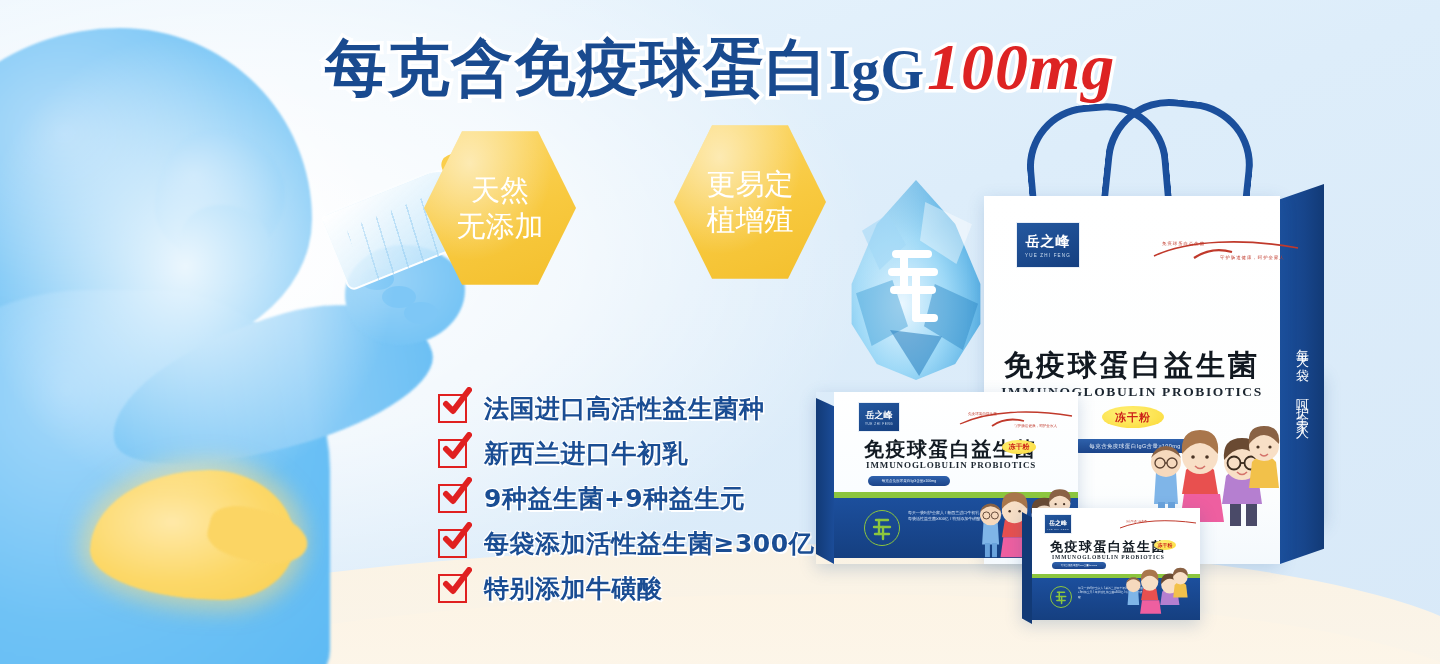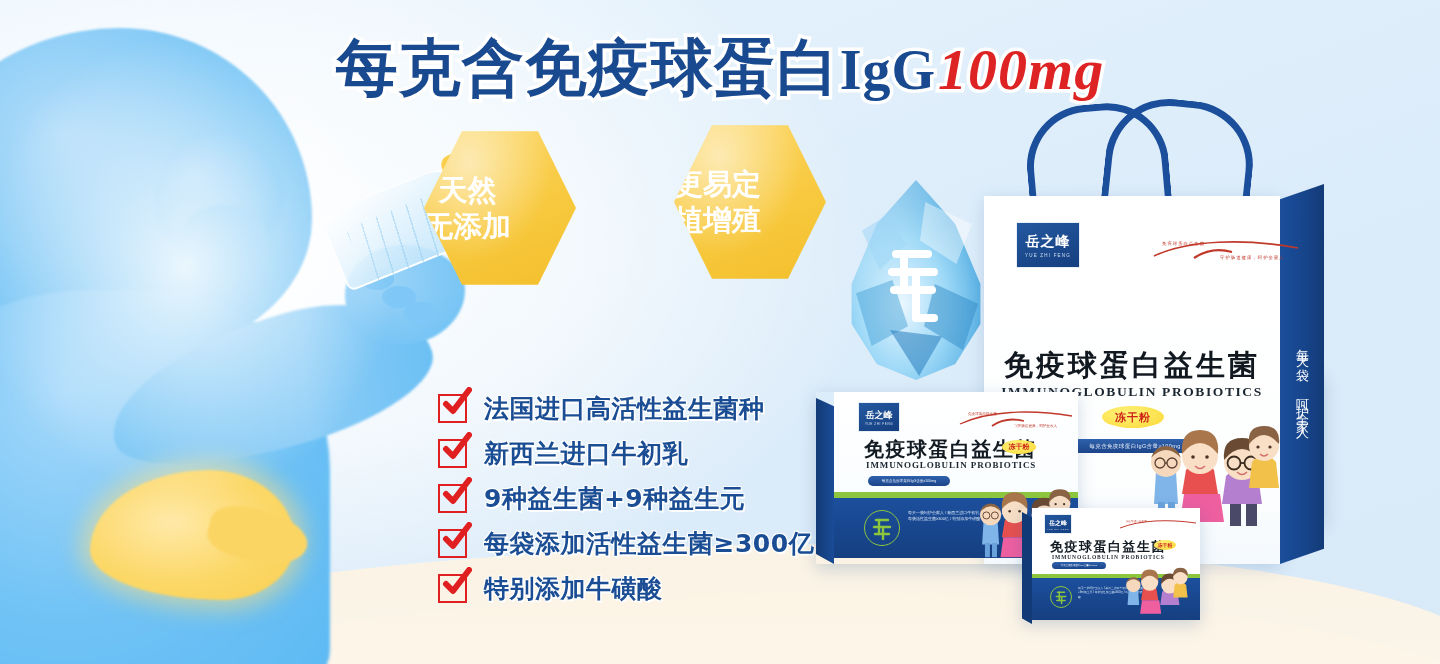--- a/index.html
+++ b/index.html
@@ -109,29 +109,29 @@
     position:absolute;left:0;top:26px;width:1440px;text-align:center;
     white-space:nowrap;
   }
   .hl-cn,.hl-en,.hl-mg{
     font-weight:bold;letter-spacing:1px;
     -webkit-text-stroke:7px #ffffff;paint-order:stroke fill;
   }
   .hl-cn{font-size:62px;color:#194a8f;font-family:"DejaVu Sans","Liberation Sans",sans-serif;}
   .hl-en{font-size:56px;color:#194a8f;font-family:"Liberation Serif","DejaVu Serif",serif;}
   .hl-mg{
-    font-size:58px;color:#dd2323;font-style:italic;
+    font-size:66px;color:#dd2323;font-style:italic;
     font-family:"Liberation Serif","DejaVu Serif",serif;margin-left:2px;
   }
 
   
   .hex{
-    position:absolute;display:flex;align-items:center;justify-content:flex-start;
+    position:absolute;display:flex;align-items:center;justify-content:center;
     clip-path:polygon(25% 2%,75% 2%,100% 50%,75% 98%,25% 98%,0% 50%);
-    text-align:center;color:#ffffff;font-weight:bold;line-height:1.25;
+    text-align:center;color:#ffffff;font-weight:normal;line-height:1.25;
   }
   .hex-y{
     background:
       radial-gradient(ellipse at 30% 22%, rgba(255,255,255,.55) 0%, rgba(255,255,255,0) 55%),
       linear-gradient(160deg,#fcd767 0%,#f8c93f 55%,#f3bf2c 100%);
     box-shadow:0 0 26px rgba(250,205,80,.75);
   }
   .hex-b{
     background:
       radial-gradient(ellipse at 32% 22%, rgba(255,255,255,.6) 0%, rgba(255,255,255,0) 55%),

